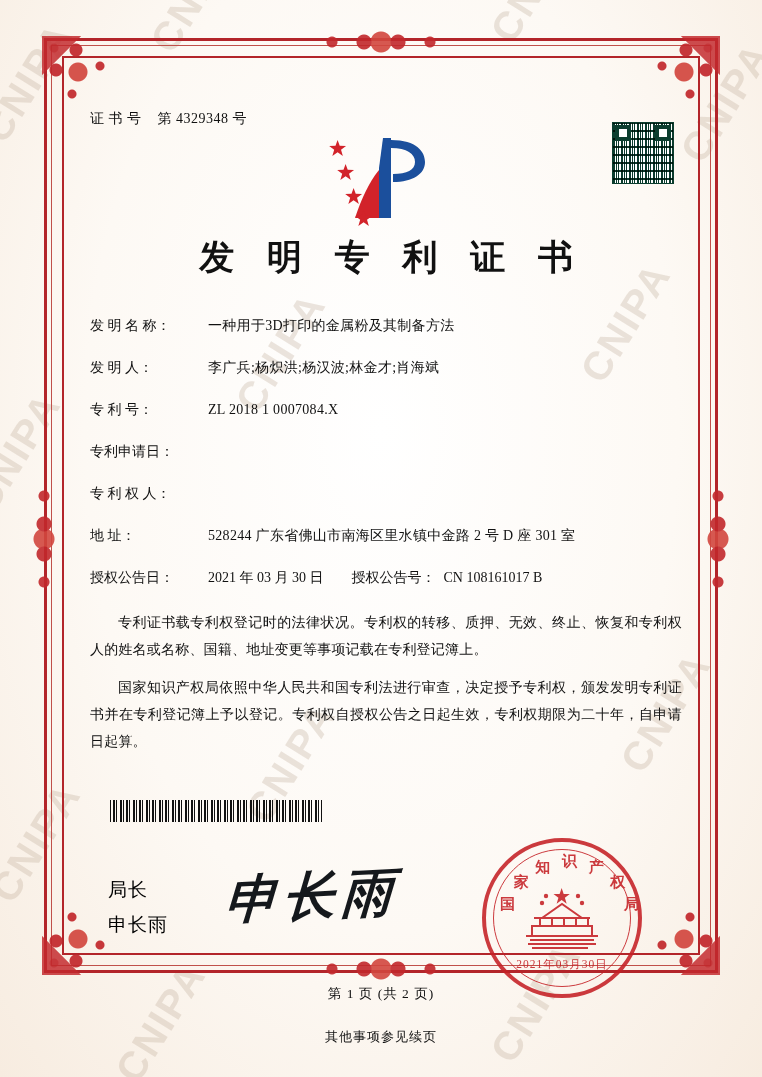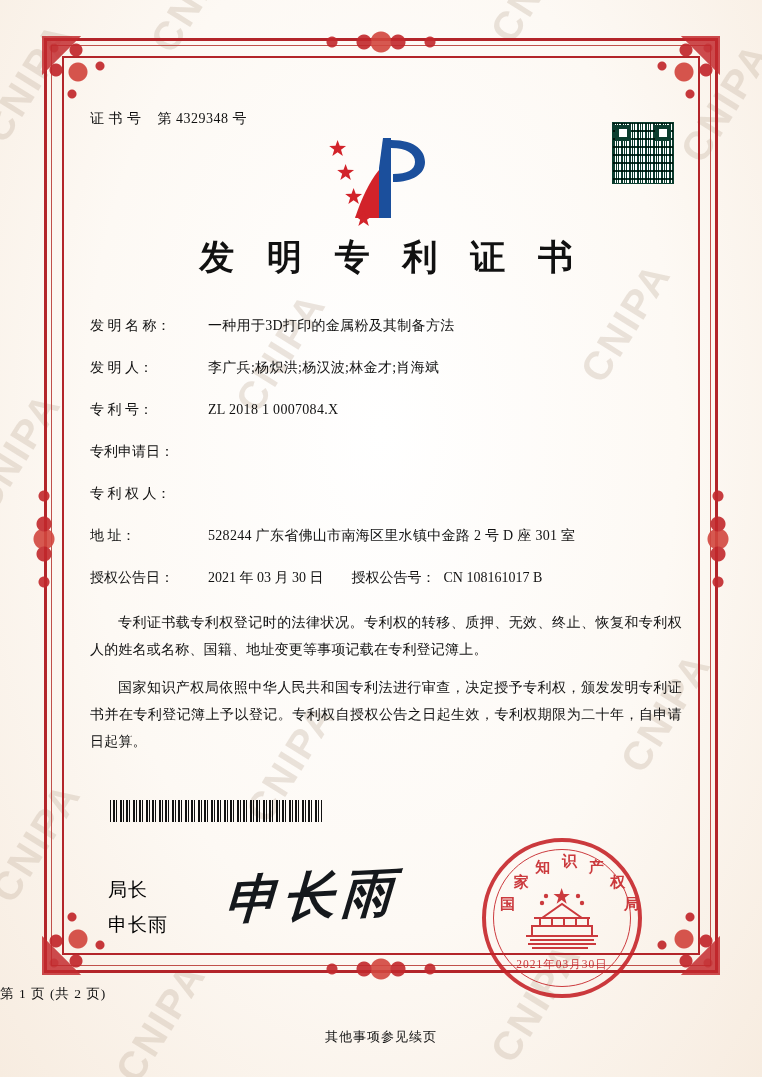--- a/index.html
+++ b/index.html
@@ -301,21 +301,21 @@
     left: 50%; top: 52%;
     transform: translate(-50%, -50%);
     width: 84px; height: 74px;
   }
 
   
   .page-num {
     position: absolute;
     left: 0; right: 0;
     top: 985px;
-    text-align: left;
+    text-align: center;
     font-size: 13.5px;
     letter-spacing: 1px;
     color: #111;
   }
   .footnote {
     position: absolute;
     left: 0; right: 0;
     top: 1028px;
     text-align: center;
     font-size: 13px;

